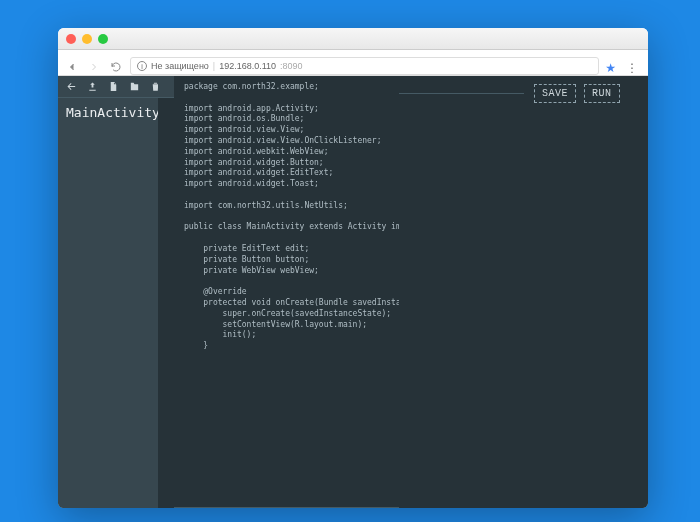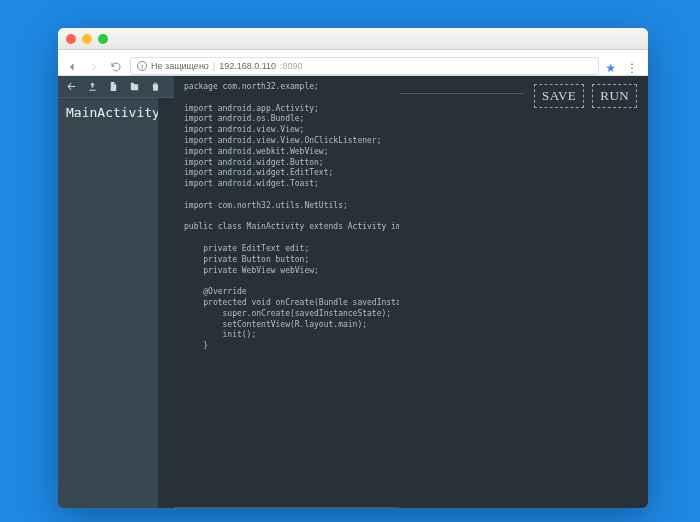--- a/index.html
+++ b/index.html
@@ -25,21 +25,21 @@
 .tb-btn{cursor:pointer;display:flex}
 .left-col{width:100px;display:flex;flex-direction:column;background:#37474f}
 .file-list{flex:1;padding:4px 0}
 .file-item{padding:3px 8px;color:#eceff1;font-size:13px;cursor:pointer}
 .right-col{flex:1;display:flex;flex-direction:row;background:#263238}
 .code-pane{flex:0 0 225px;padding:6px 10px;overflow:auto;white-space:pre;line-height:1.35;color:#b0bec5;border-bottom:1px solid #455a64}
 .terminal{flex:0 0 78px;padding:6px 10px;white-space:pre;line-height:1.35;color:#b0bec5;border-bottom:1px solid #455a64;overflow:auto}
 .input-row{height:18px;border-bottom:1px solid #455a64}
 .input-row input{width:100%;height:100%;background:transparent;border:none;outline:none;color:#cfd8dc;padding:0 10px;font-family:inherit;font-size:8px}
 .btn-row{flex:1;display:flex;align-items:flex-start;gap:8px;padding:8px 10px}
-.btn-row button{background:transparent;border:1px dashed #90a4ae;color:#cfd8dc;font-size:13px;padding:3px 7px;font-family:Liberation Serif, serif;letter-spacing:.5px;cursor:pointer}
+.btn-row button{background:transparent;border:1px dashed #90a4ae;color:#cfd8dc;font-size:10px;padding:3px 7px;font-family:Liberation Mono, monospace;letter-spacing:.5px;cursor:pointer}
 </style>
 </head>
 <body>
 
 <div class="window">
   <div class="titlebar">
     <div class="traffic">
       <div class="dot red"></div>
       <div class="dot yellow"></div>
       <div class="dot green"></div>

